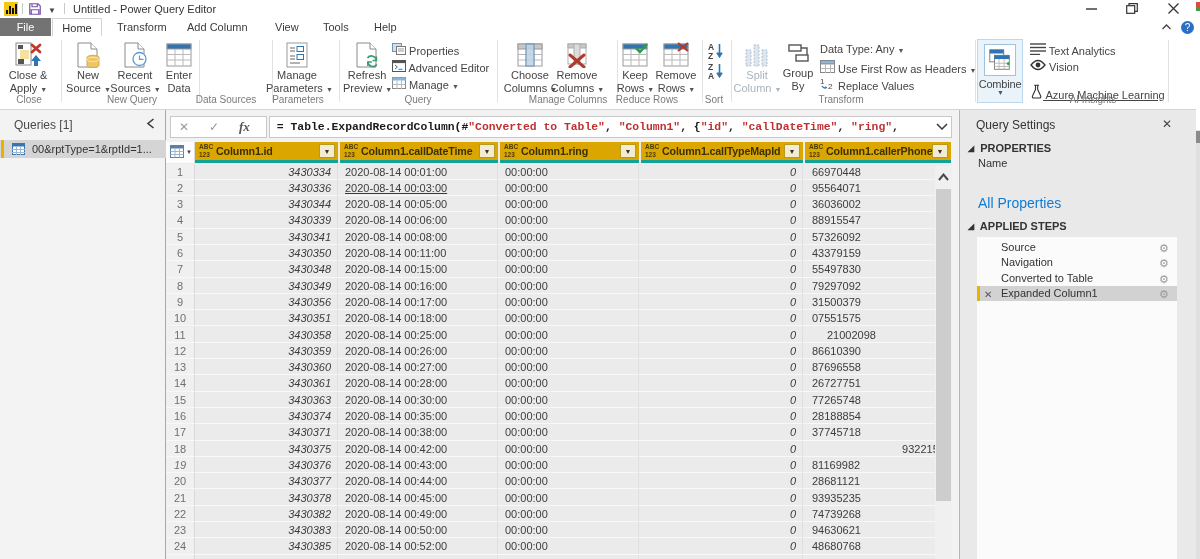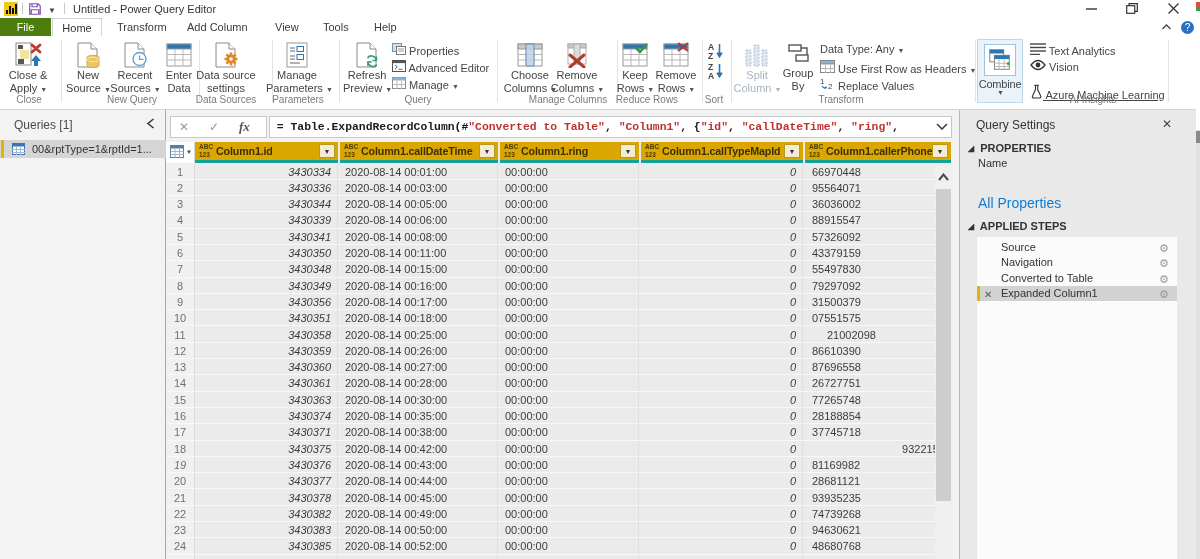--- a/index.html
+++ b/index.html
@@ -11,21 +11,21 @@
 #titlebar { position:absolute; left:0; top:0; width:1196px; height:18px; background:#fff; }
 #pbi-icon { position:absolute; left:4px; top:2px; width:14px; height:14px; background:#f2c811; }
 #pbi-icon i { position:absolute; bottom:2px; background:#13100a; width:2px; }
 .tsep { position:absolute; top:3px; width:1px; height:11px; background:#c9c9c9; }
 #savedisk { position:absolute; left:29px; top:3px; width:12px; height:12px; }
 #qat-drop { position:absolute; left:48px; top:6px; font-size:8px; color:#444; }
 #title-text { position:absolute; left:73px; top:3px; font-size:11px; color:#333; }
 
 
 #menubar { position:absolute; left:0; top:18px; width:1196px; height:18px; background:#fff; }
-#filetab { position:absolute; left:0; top:0; width:51px; height:18px; background:#4d7c0f; color:#fff; text-align:center; line-height:18px; font-size:11px; }
+#filetab { position:absolute; left:0; top:0; width:51px; height:18px; background:#737373; color:#fff; text-align:center; line-height:18px; font-size:11px; }
 .mtab { position:absolute; top:0; height:18px; line-height:18px; font-size:11px; color:#3b3b3b; }
 #hometab { position:absolute; left:52px; top:0; width:50px; height:19px; background:#fff; border:1px solid #d4d4d4; border-bottom:none; text-align:center; line-height:18px; color:#333; }
 
 
 #ribbon { position:absolute; left:0; top:36px; width:1196px; height:74px; background:#fff; border-bottom:1px solid #d4d4d4; }
 .rsep { position:absolute; top:4px; width:1px; height:62px; background:#e2e2e2; }
 .glabel { position:absolute; top:58px; width:120px; text-align:center; font-size:10px; color:#7a7a7a; }
 .bigbtn { position:absolute; top:4px; text-align:center; font-size:11px; color:#444; }
 .bigbtn .ic { display:block; margin:2px auto 1px auto; }
 .bigbtn div.l { line-height:12.5px; white-space:nowrap; }
@@ -185,38 +185,20 @@
             <line x1="1" y1="12.5" x2="25" y2="12.5"></line>
             <line x1="1" y1="18" x2="25" y2="18"></line>
           </g>
         </g>
       </svg>
       <div class="l">Enter</div>
       <div class="l">Data</div>
     </div>
 <div class="glabel" style="left:66px;width:132px;">New Query</div>
 <div class="rsep" style="left:199px;"></div>
-<div class="bigbtn" style="left:191px;width:70px;">
-      <svg class="ic" width="24" height="26" viewBox="0 0 24 26">
-        <path d="M2 1 h13 l6 6 v18 h-19 z" fill="#fff" stroke="#8a8a8a"></path>
-        <path d="M15 1 v6 h6" fill="#fdfdfd" stroke="#8a8a8a"></path>
-        <g fill="#e08726">
-          <circle cx="17" cy="17" r="4.4"></circle>
-          <g stroke="#e08726" stroke-width="2.6">
-            <line x1="17" y1="10.5" x2="17" y2="23.5"></line>
-            <line x1="10.5" y1="17" x2="23.5" y2="17"></line>
-            <line x1="12.4" y1="12.4" x2="21.6" y2="21.6"></line>
-            <line x1="21.6" y1="12.4" x2="12.4" y2="21.6"></line>
-          </g>
-          <circle cx="17" cy="17" r="1.8" fill="#fff"></circle>
-        </g>
-      </svg>
-      <div class="l">Data source</div>
-      <div class="l">settings</div>
-    </div>
 <div class="glabel" style="left:191px;width:70px;">Data Sources</div>
 <div class="rsep" style="left:272px;"></div>
 <div class="bigbtn" style="left:266px;width:62px;">
       <svg class="ic" width="26" height="26" viewBox="0 0 26 26">
         <rect x="3" y="1" width="20" height="24" fill="#fff" stroke="#9a9a9a"></rect>
         <g fill="none" stroke="#2e75b6">
           <rect x="13" y="4.5" width="6.5" height="5"></rect>
           <rect x="13" y="12.5" width="6.5" height="5"></rect>
         </g>
         <g stroke="#666">
@@ -519,21 +501,21 @@
 <div class="drow" style="top:21.5px;left:29px;width:756px;height:16.3px;">
         <div class="dcell num" style="left:0;width:143px;padding-right:6px;line-height:16.3px;">3430334</div>
         <div class="dcell" style="left:145px;width:158px;padding-left:5px;line-height:16.3px;">2020-08-14 00:01:00</div>
         <div class="dcell" style="left:305px;width:139px;padding-left:5px;line-height:16.3px;">00:00:00</div>
         <div class="dcell num" style="left:446px;width:162px;padding-right:6px;line-height:16.3px;">0</div>
         <div class="dcell" style="left:610px;width:146px;padding-left:7px;line-height:16.3px;border-right:none;">66970448</div>
       </div>
 <div class="rnum" style="top:37.8px;height:16.3px;line-height:16.3px;">2</div>
 <div class="drow" style="top:37.8px;left:29px;width:756px;height:16.3px;">
         <div class="dcell num" style="left:0;width:143px;padding-right:6px;line-height:16.3px;">3430336</div>
-        <div class="dcell" style="left:145px;width:158px;padding-left:5px;line-height:16.3px;">2020-08-14 00:03:00</div>
+        <div class="dcell" style="left:145px;width:158px;padding-left:5px;line-height:16.3px;text-decoration:underline;">2020-08-14 00:03:00</div>
         <div class="dcell" style="left:305px;width:139px;padding-left:5px;line-height:16.3px;">00:00:00</div>
         <div class="dcell num" style="left:446px;width:162px;padding-right:6px;line-height:16.3px;">0</div>
         <div class="dcell" style="left:610px;width:146px;padding-left:7px;line-height:16.3px;border-right:none;">95564071</div>
       </div>
 <div class="rnum" style="top:54.1px;height:16.3px;line-height:16.3px;">3</div>
 <div class="drow" style="top:54.1px;left:29px;width:756px;height:16.3px;">
         <div class="dcell num" style="left:0;width:143px;padding-right:6px;line-height:16.3px;">3430344</div>
         <div class="dcell" style="left:145px;width:158px;padding-left:5px;line-height:16.3px;">2020-08-14 00:05:00</div>
         <div class="dcell" style="left:305px;width:139px;padding-left:5px;line-height:16.3px;">00:00:00</div>
         <div class="dcell num" style="left:446px;width:162px;padding-right:6px;line-height:16.3px;">0</div>

